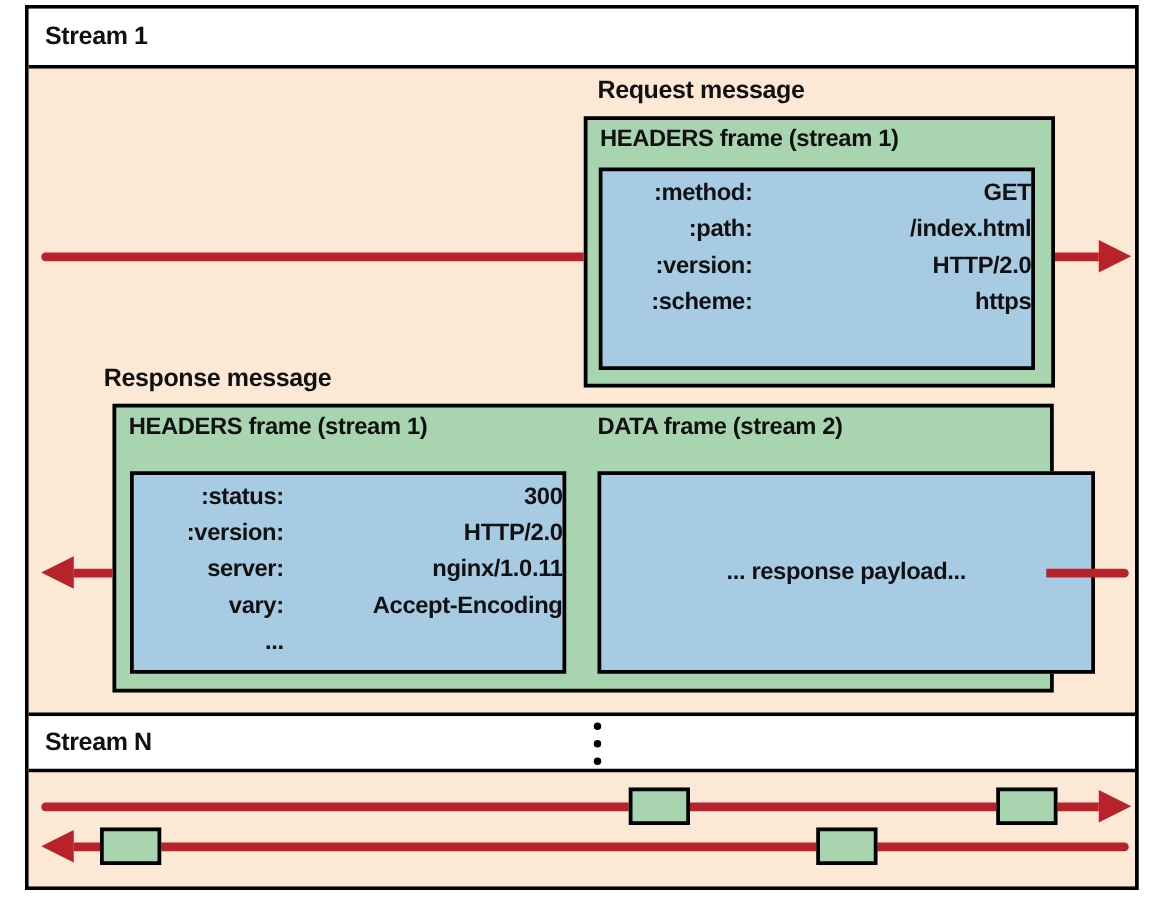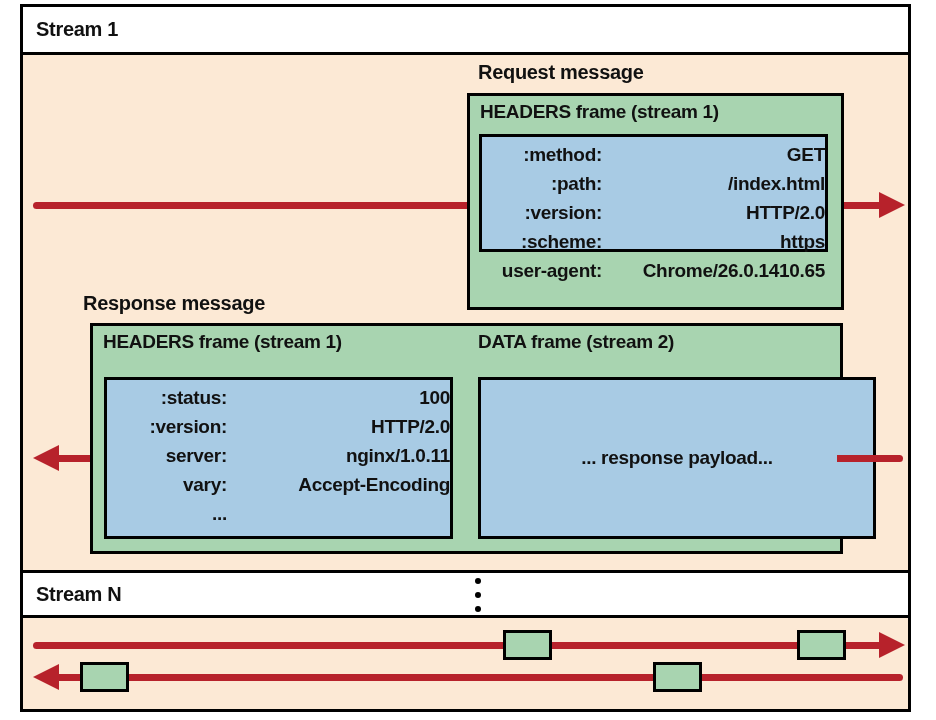--- a/index.html
+++ b/index.html
@@ -51,57 +51,53 @@
     <div class="band band-top">
       <span>Stream 1</span>
     </div>
 
     <div class="content1">
 
       <div class="msg-label" style="left:455px;top:6px;">Request message</div>
 
       <div class="green-box" style="left:444px;top:38px;width:371px;height:211px;">
         <div class="frame-title" style="left:10px;top:5px;">HEADERS frame (stream 1)</div>
-        <div class="blue-box fields" style="left:9px;top:38px;width:349px;height:118px;">
+        <div class="blue-box fields" style="left:9px;top:38px;width:349px;height:162px;">
           <div class="field-row">
             <span class="fk">:method:</span>
             <span class="fv">GET</span>
           </div>
           <div class="field-row">
             <span class="fk">:path:</span>
             <span class="fv">/index.html</span>
           </div>
           <div class="field-row">
             <span class="fk">:version:</span>
             <span class="fv">HTTP/2.0</span>
           </div>
           <div class="field-row">
             <span class="fk">:scheme:</span>
             <span class="fv">https</span>
           </div>
-          <div class="field-row">
-            <span class="fk">user-agent:</span>
-            <span class="fv">Chrome/26.0.1410.65</span>
-          </div>
         </div>
       </div>
 
       <div class="hline cap-left" style="left:10px;top:147px;width:434px;"></div>
       <div class="hline" style="left:821px;top:147px;width:35px;"></div>
       <div class="ah ah-right" style="left:856px;top:137px;"></div>
 
       <div class="msg-label" style="left:60px;top:237px;">Response message</div>
 
       <div class="green-box" style="left:67px;top:268px;width:747px;height:225px;">
         <div class="frame-title" style="left:10px;top:5px;">HEADERS frame (stream 1)</div>
         <div class="frame-title" style="left:385px;top:5px;">DATA frame (stream 2)</div>
         <div class="blue-box fields" style="left:11px;top:51px;width:349px;height:162px;">
           <div class="field-row">
             <span class="fk">:status:</span>
-            <span class="fv">100</span>
+            <span class="fv">300</span>
           </div>
           <div class="field-row">
             <span class="fk">:version:</span>
             <span class="fv">HTTP/2.0</span>
           </div>
           <div class="field-row">
             <span class="fk">server:</span>
             <span class="fv">nginx/1.0.11</span>
           </div>
           <div class="field-row">

